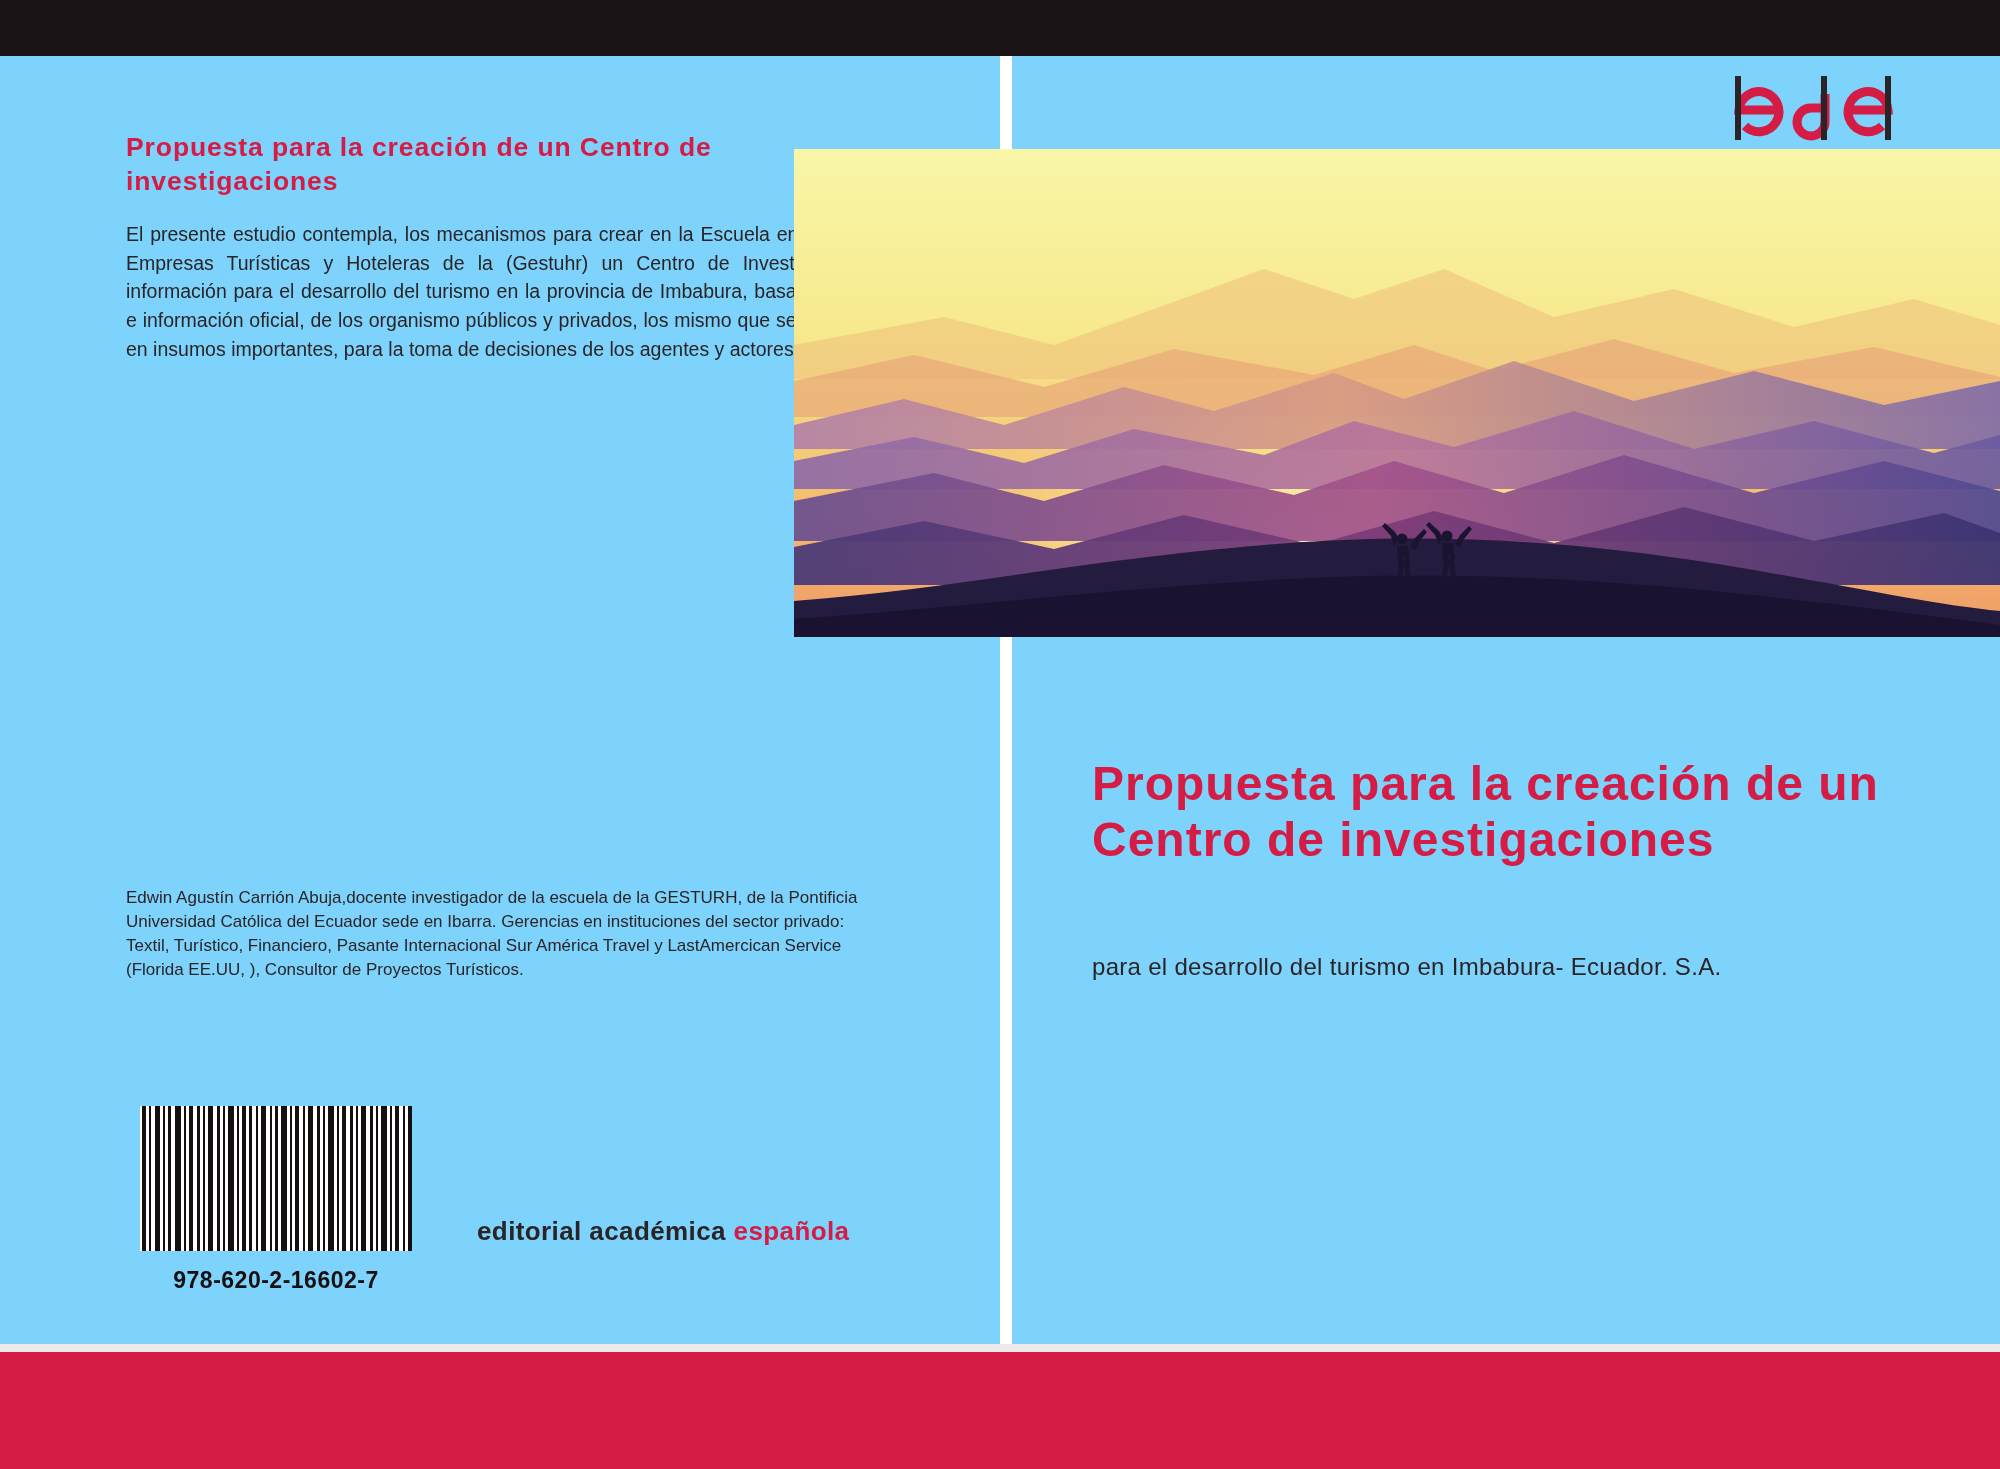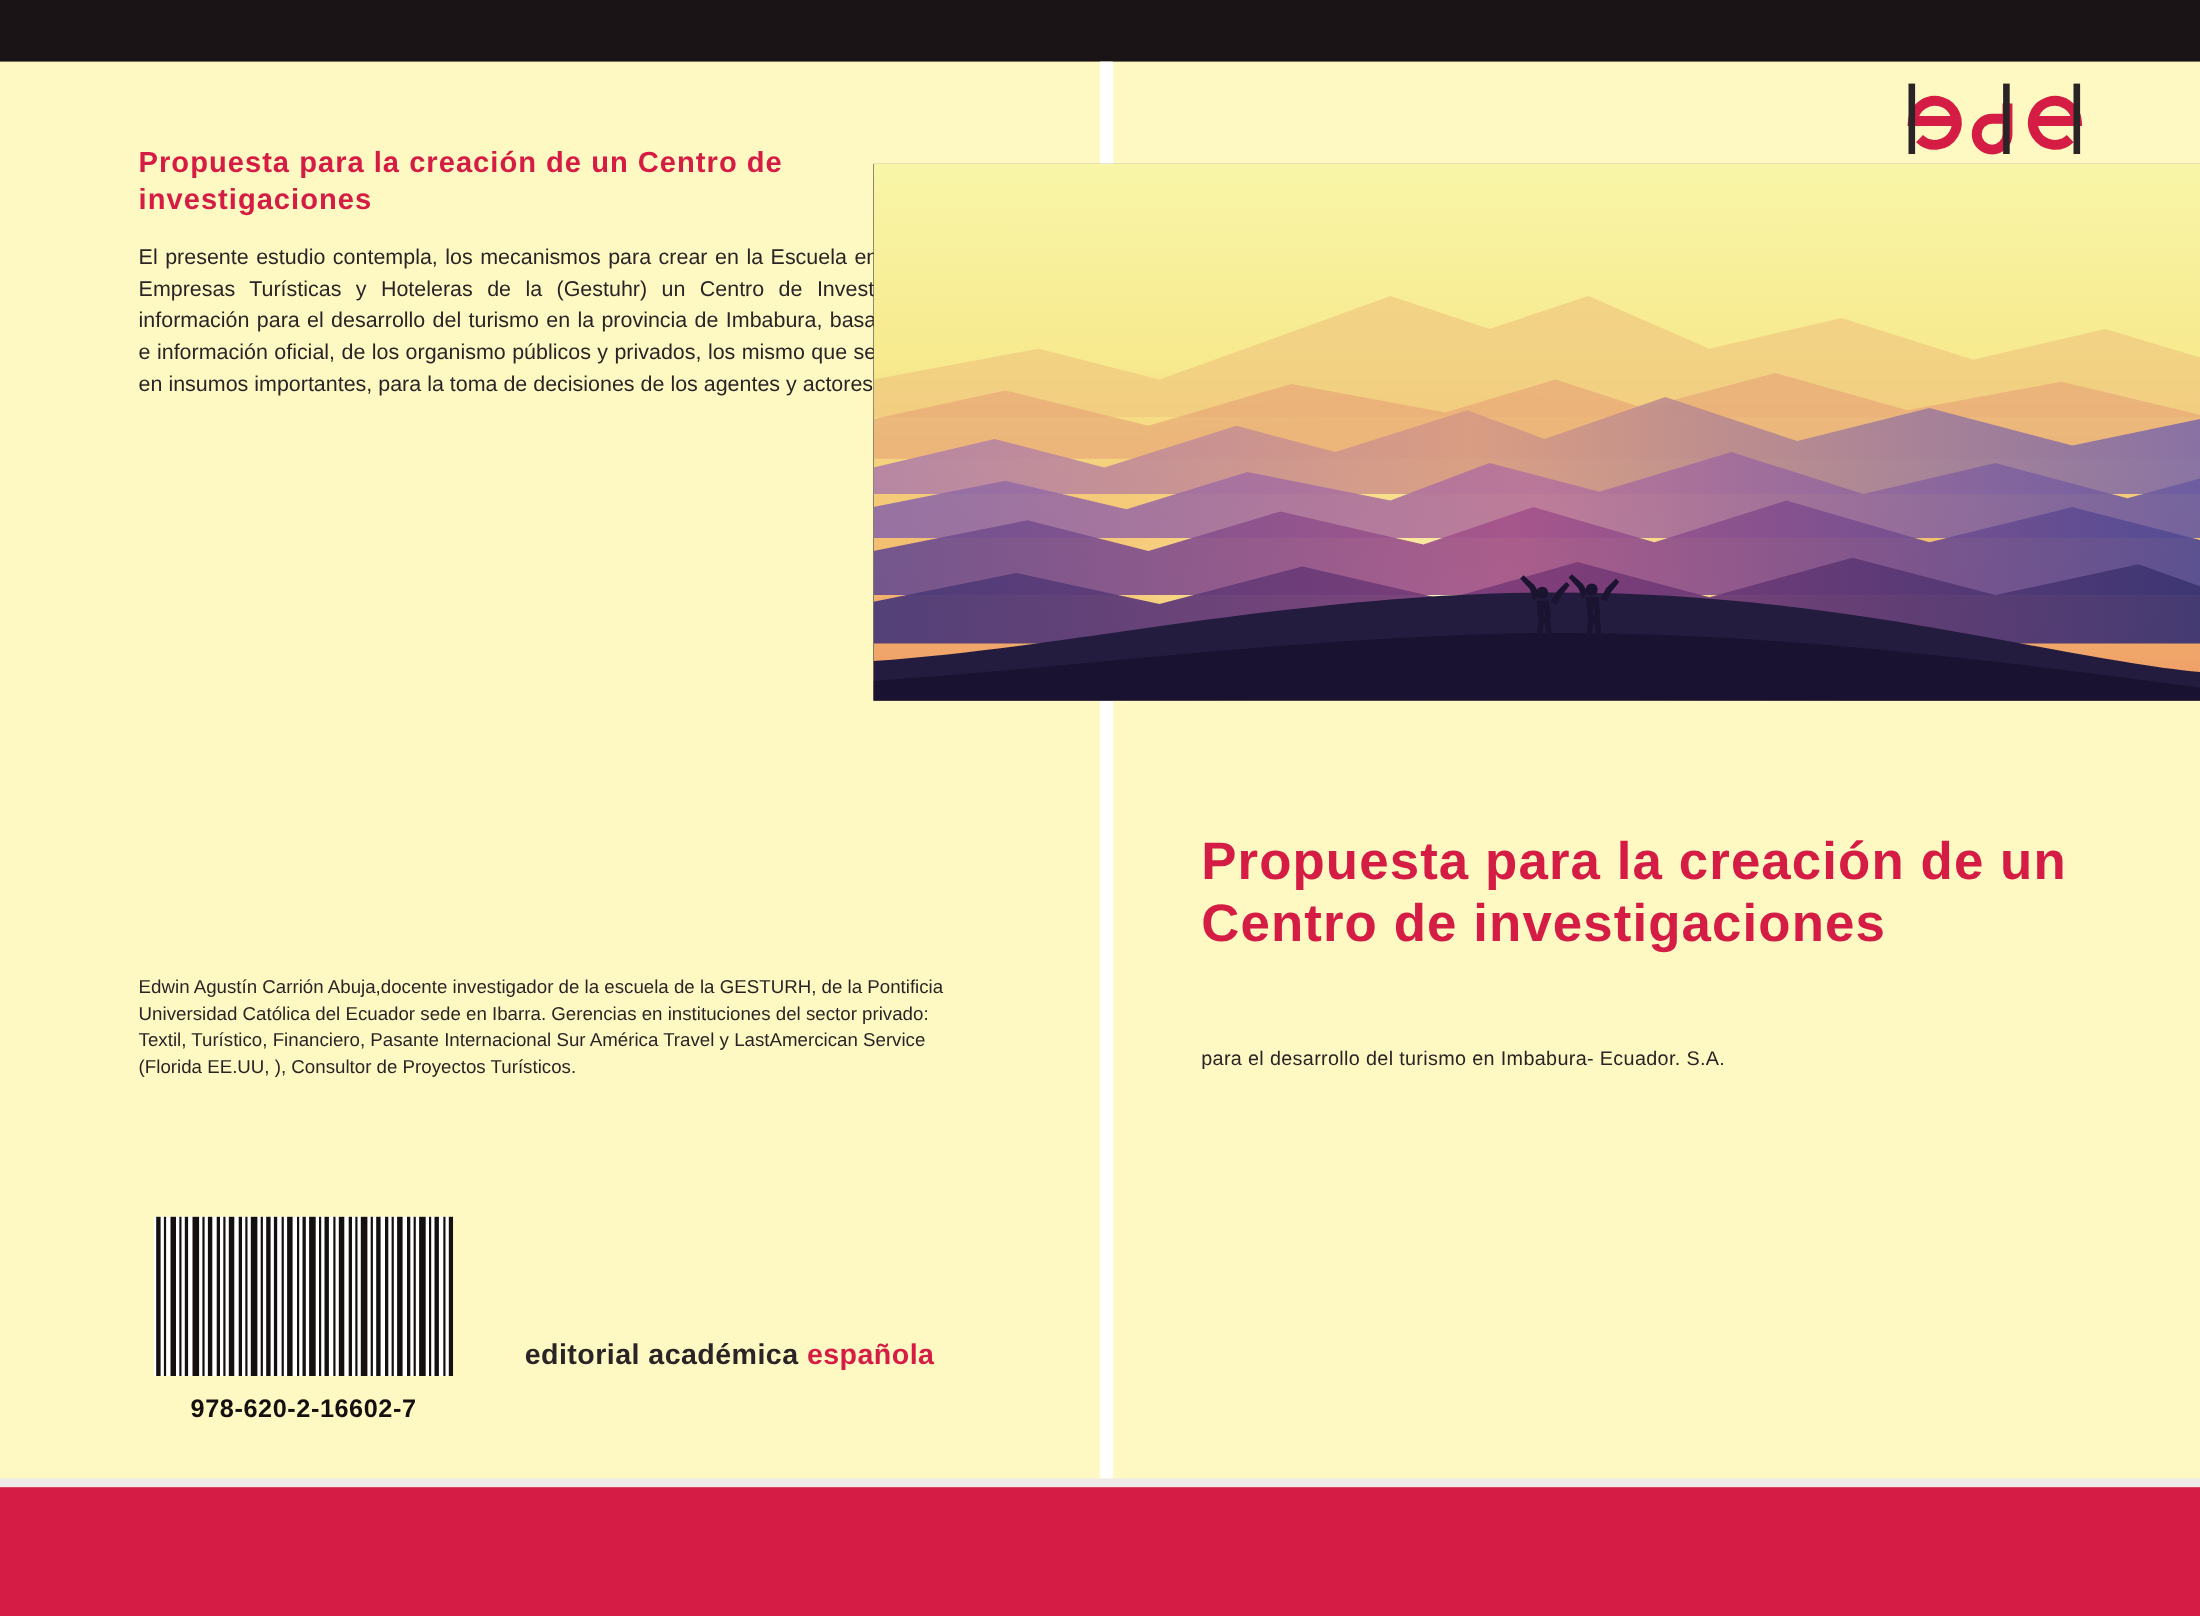--- a/index.html
+++ b/index.html
@@ -12,21 +12,21 @@
     height: 1469px;
     font-family: "Liberation Sans", sans-serif;
     overflow: hidden;
     position: relative;
   }
   .cover {
     position: absolute;
     left: 0; top: 0;
     width: 2000px;
     height: 1469px;
-    background: #fef9c3;
+    background: #7dd3fc;
   }
   
   .band-top {
     position: absolute;
     left: 0; top: 0;
     width: 2000px;
     height: 56px;
     background: #1a1416;
   }
   .band-bottom {
@@ -186,21 +186,21 @@
     font-weight: bold;
     line-height: 1.17;
     letter-spacing: 1px;
   }
   .front-subtitle {
     position: absolute;
     left: 80px;
     top: 895px;
     width: 780px;
     color: #2a2426;
-    font-size: 18px;
+    font-size: 24px;
     line-height: 1.3;
     letter-spacing: 0.3px;
   }
 </style>
 </head>
 <body>
 
 <div class="cover">
 
   <div class="band-top"></div>

